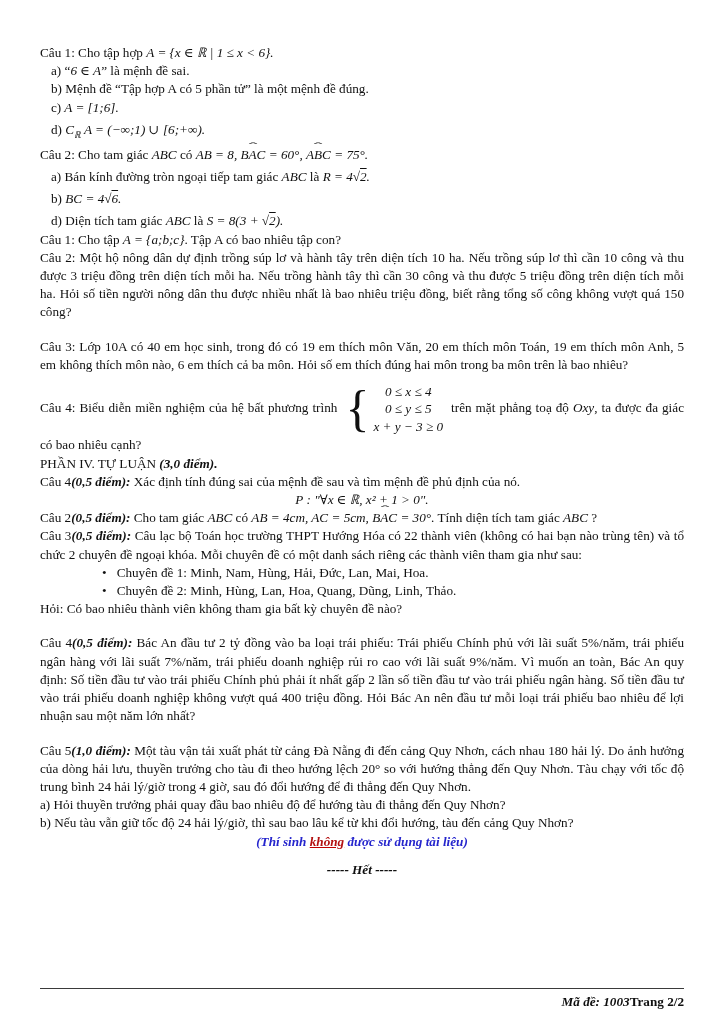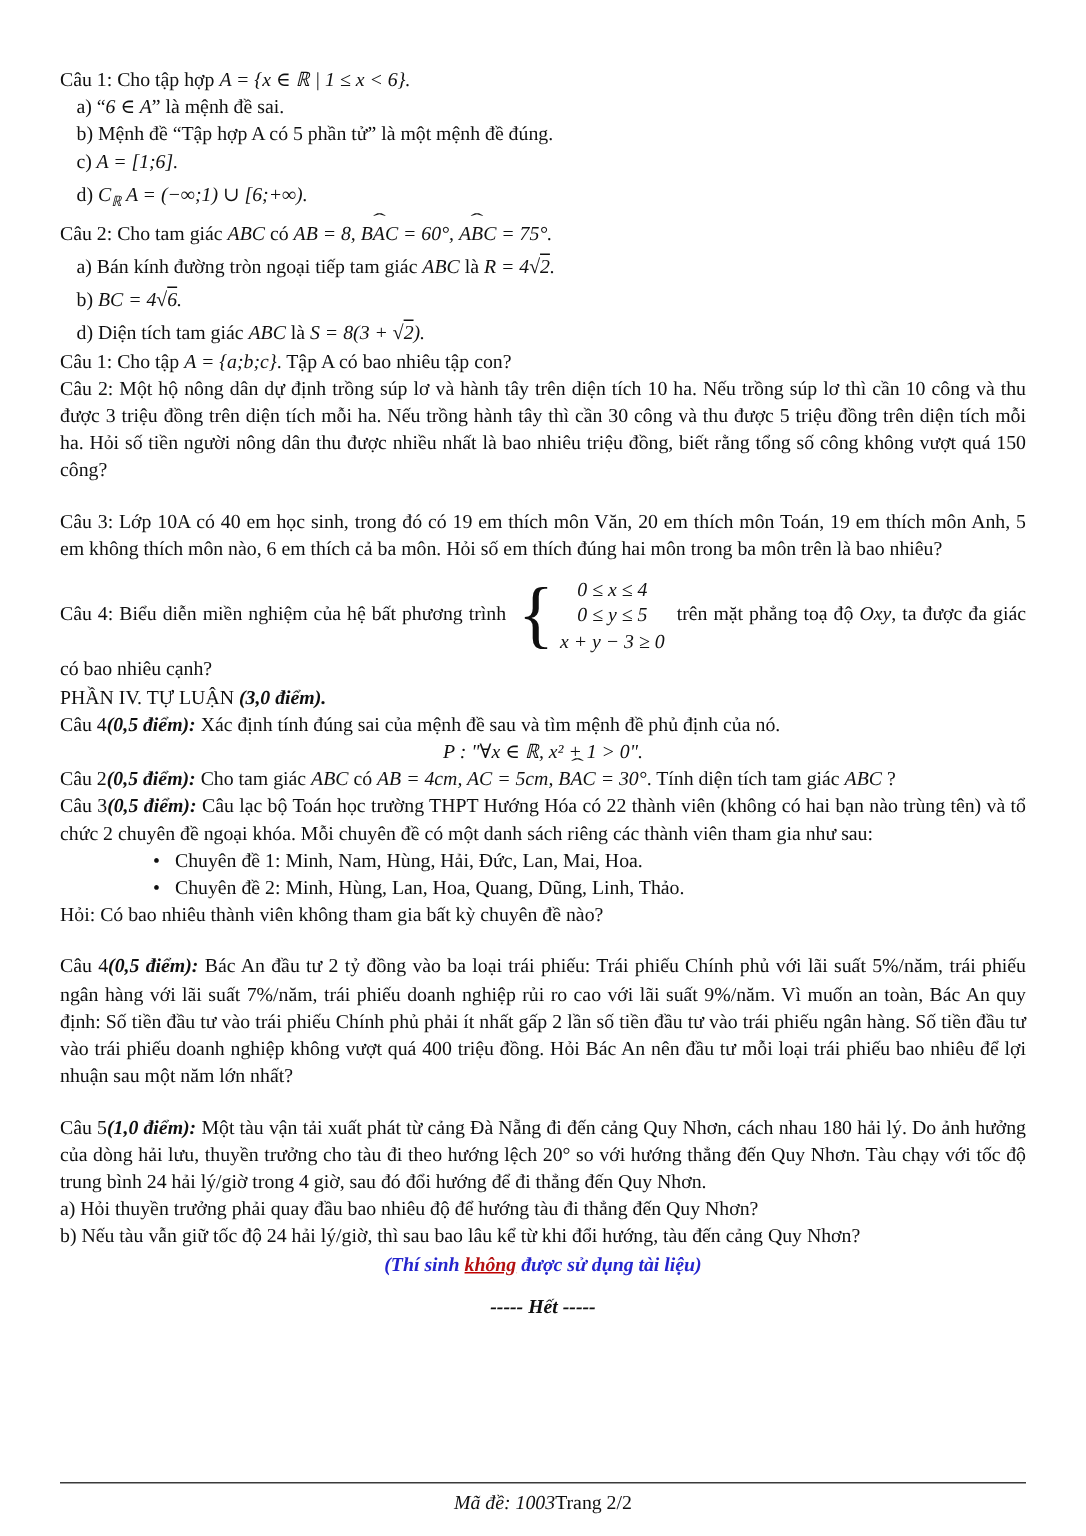--- a/index.html
+++ b/index.html
@@ -46,22 +46,23 @@
   .gap8  { margin-top: 8px; }
   .gap4  { margin-top: 4px; }
   
   .het { margin-top: 10px; }
   .blue { color: #2525cd; }
   .khong { color: #b31111; text-decoration: underline; text-decoration-color: #c00000; }
   .footer {
     position: absolute; left: 40px; right: 40px; bottom: 14px;
     border-top: 1px solid #3a3a3a;
     padding-top: 5px;
-    display: flex; justify-content: center;
+    display: flex; justify-content: flex-end;
     font-size: 13.2px;
+    font-weight: bold;
   }
 </style>
 </head>
 <body>
 
 <div class="page">
   <div class="content">
 
     <p><span class="b">Câu 1:</span><span> Cho tập hợp </span><span class="m">A = {x ∈ ℝ | 1 ≤ x &lt; 6}.</span></p>
 

